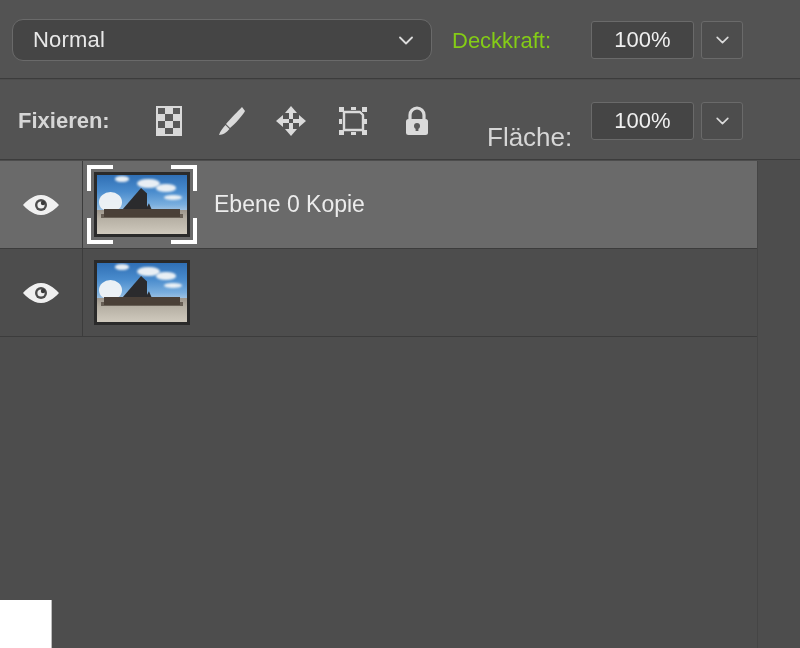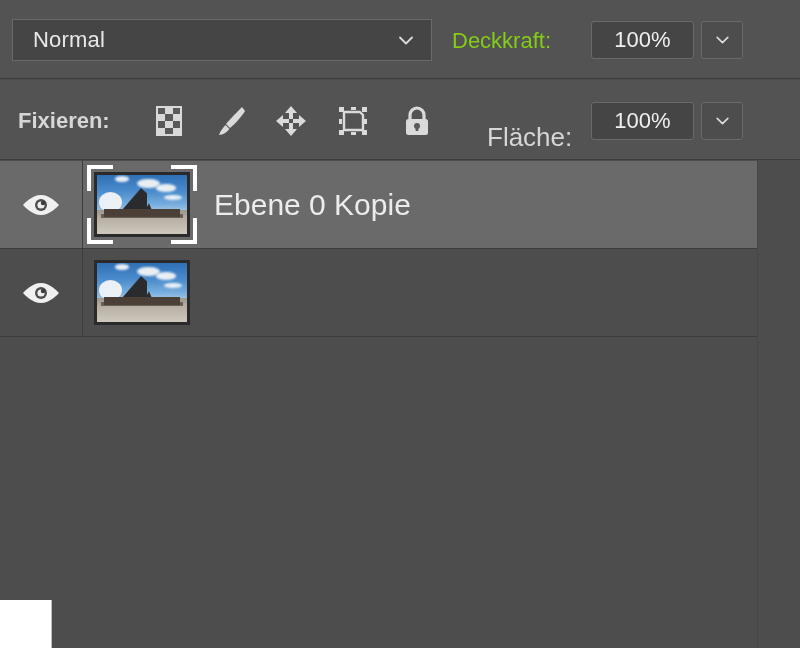--- a/index.html
+++ b/index.html
@@ -35,21 +35,21 @@
   }
 
   .blend-select {
     position: absolute;
     left: 12px;
     top: 19px;
     width: 420px;
     height: 42px;
     background: #454545;
     border: 1px solid #6a6a6a;
-    border-radius: 0;
+    border-radius: 11px;
     box-sizing: border-box;
     display: flex;
     align-items: center;
     cursor: default;
   }
   .blend-select .label {
     flex: 1;
     padding-left: 20px;
     color: #e8e8e8;
     font-size: 22px;
@@ -241,21 +241,21 @@
   .bk-br { right: -7px; bottom: -7px; border-left: none;  border-top: none; }
 
   .layer-name {
     position: absolute;
     left: 214px;
     top: 0;
     height: 87px;
     display: flex;
     align-items: center;
     color: #ececec;
-    font-size: 30px;
+    font-size: 23px;
     white-space: nowrap;
     pointer-events: none;
   }
 
   
   .scroll-gutter {
     position: absolute;
     left: 757px;
     top: 161px;
     width: 43px;

